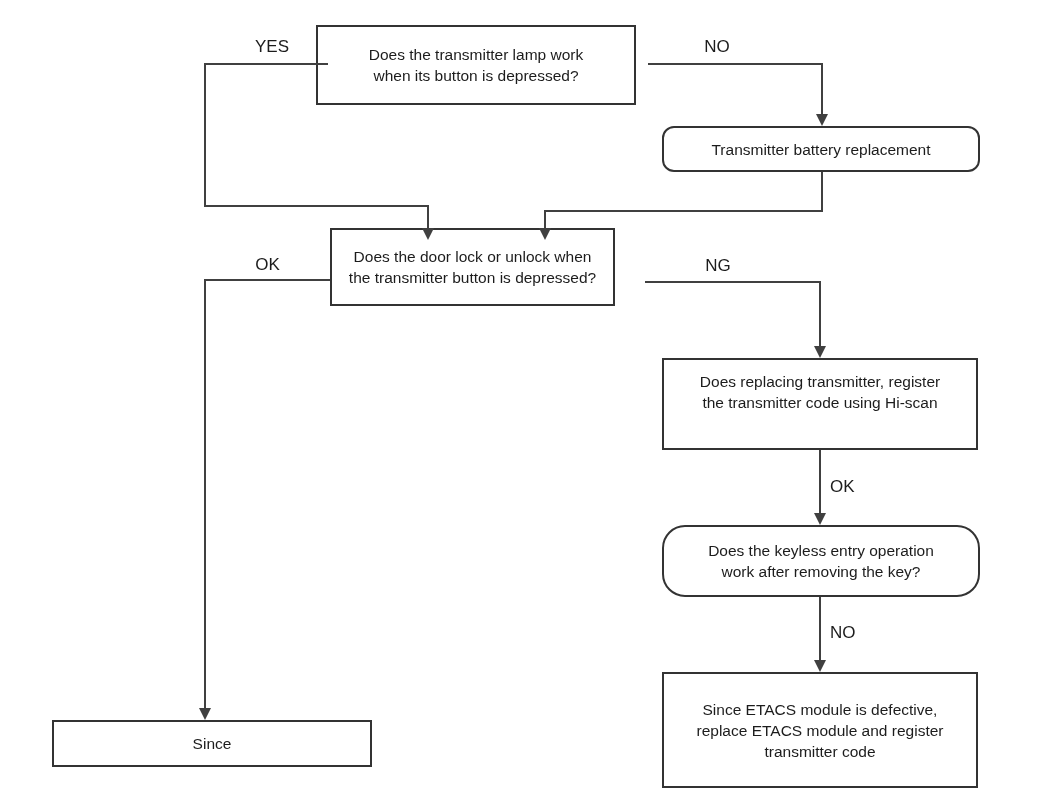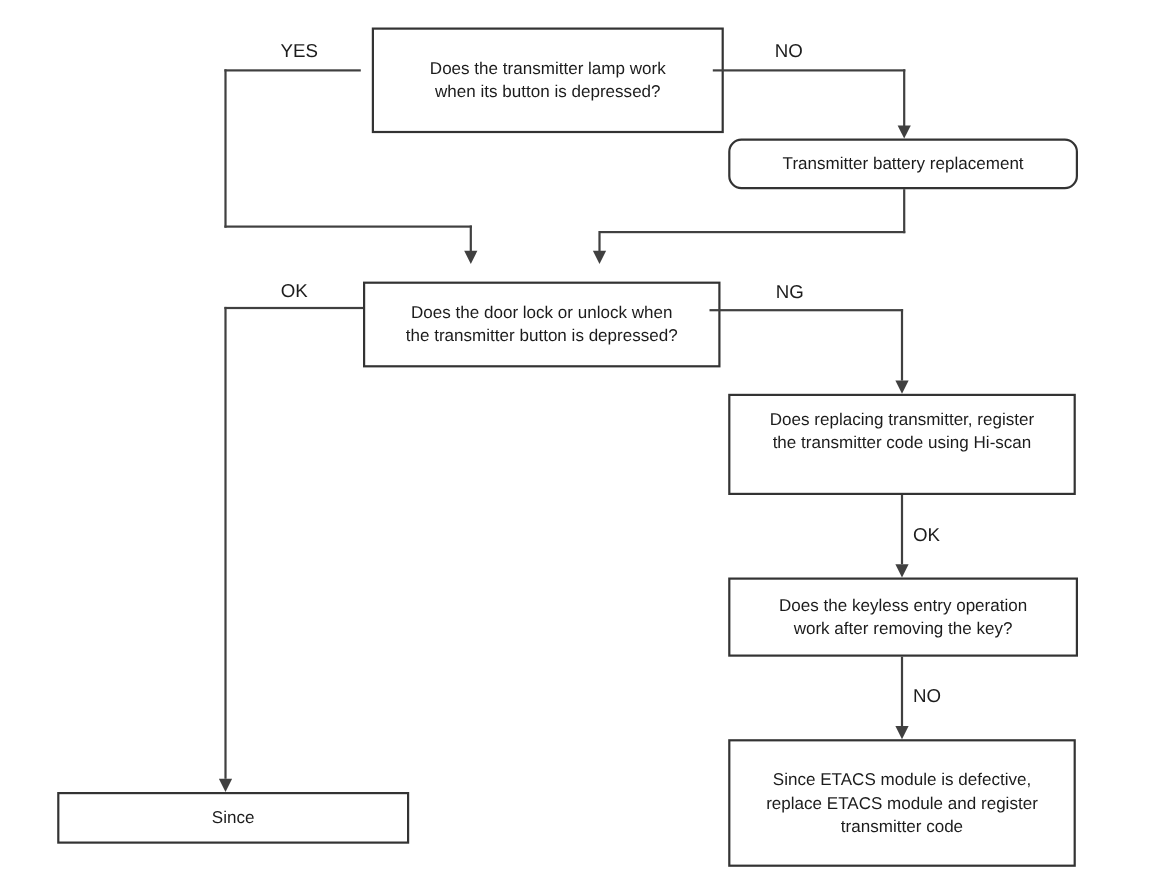--- a/index.html
+++ b/index.html
@@ -57,32 +57,32 @@
     font-weight:normal;
     line-height:18px;
   }
   .edge-label.center{ text-align:center; }
 </style>
 </head>
 <body>
 
 <div id="canvas">
 
-  <div class="node" style="left:338px; top:25px; width:320px; height:96px;">Does the transmitter lamp work
+  <div class="node" style="left:316px; top:25px; width:320px; height:80px;">Does the transmitter lamp work
 when its button is depressed?</div>
 
   <div class="node" style="left:662px; top:126px; width:318px; height:46px;border-radius:12px;">Transmitter battery replacement</div>
 
-  <div class="node" style="left:330px; top:256px; width:325px; height:78px;">Does the door lock or unlock when
+  <div class="node" style="left:330px; top:228px; width:285px; height:78px;">Does the door lock or unlock when
 the transmitter button is depressed?</div>
 
   <div class="node top-align" style="left:662px; top:358px; width:316px; height:92px;">Does replacing transmitter, register
 the transmitter code using Hi-scan</div>
 
-  <div class="node" style="left:662px; top:525px; width:318px; height:72px;">Does the keyless entry operation
+  <div class="node" style="left:662px; top:525px; width:318px; height:72px;border-radius:23px;">Does the keyless entry operation
 work after removing the key?</div>
 
   <div class="node" style="left:662px; top:672px; width:316px; height:116px;">Since ETACS module is defective,
 replace ETACS module and register
 transmitter code</div>
 
   <div class="node" style="left:52px; top:720px; width:320px; height:47px;">Since</div>
 
   <div class="edge" style="left:204px; top:63px; width:124px; height:2px;"></div>
   <div class="edge" style="left:204px; top:63px; width:2px; height:144px;"></div>

